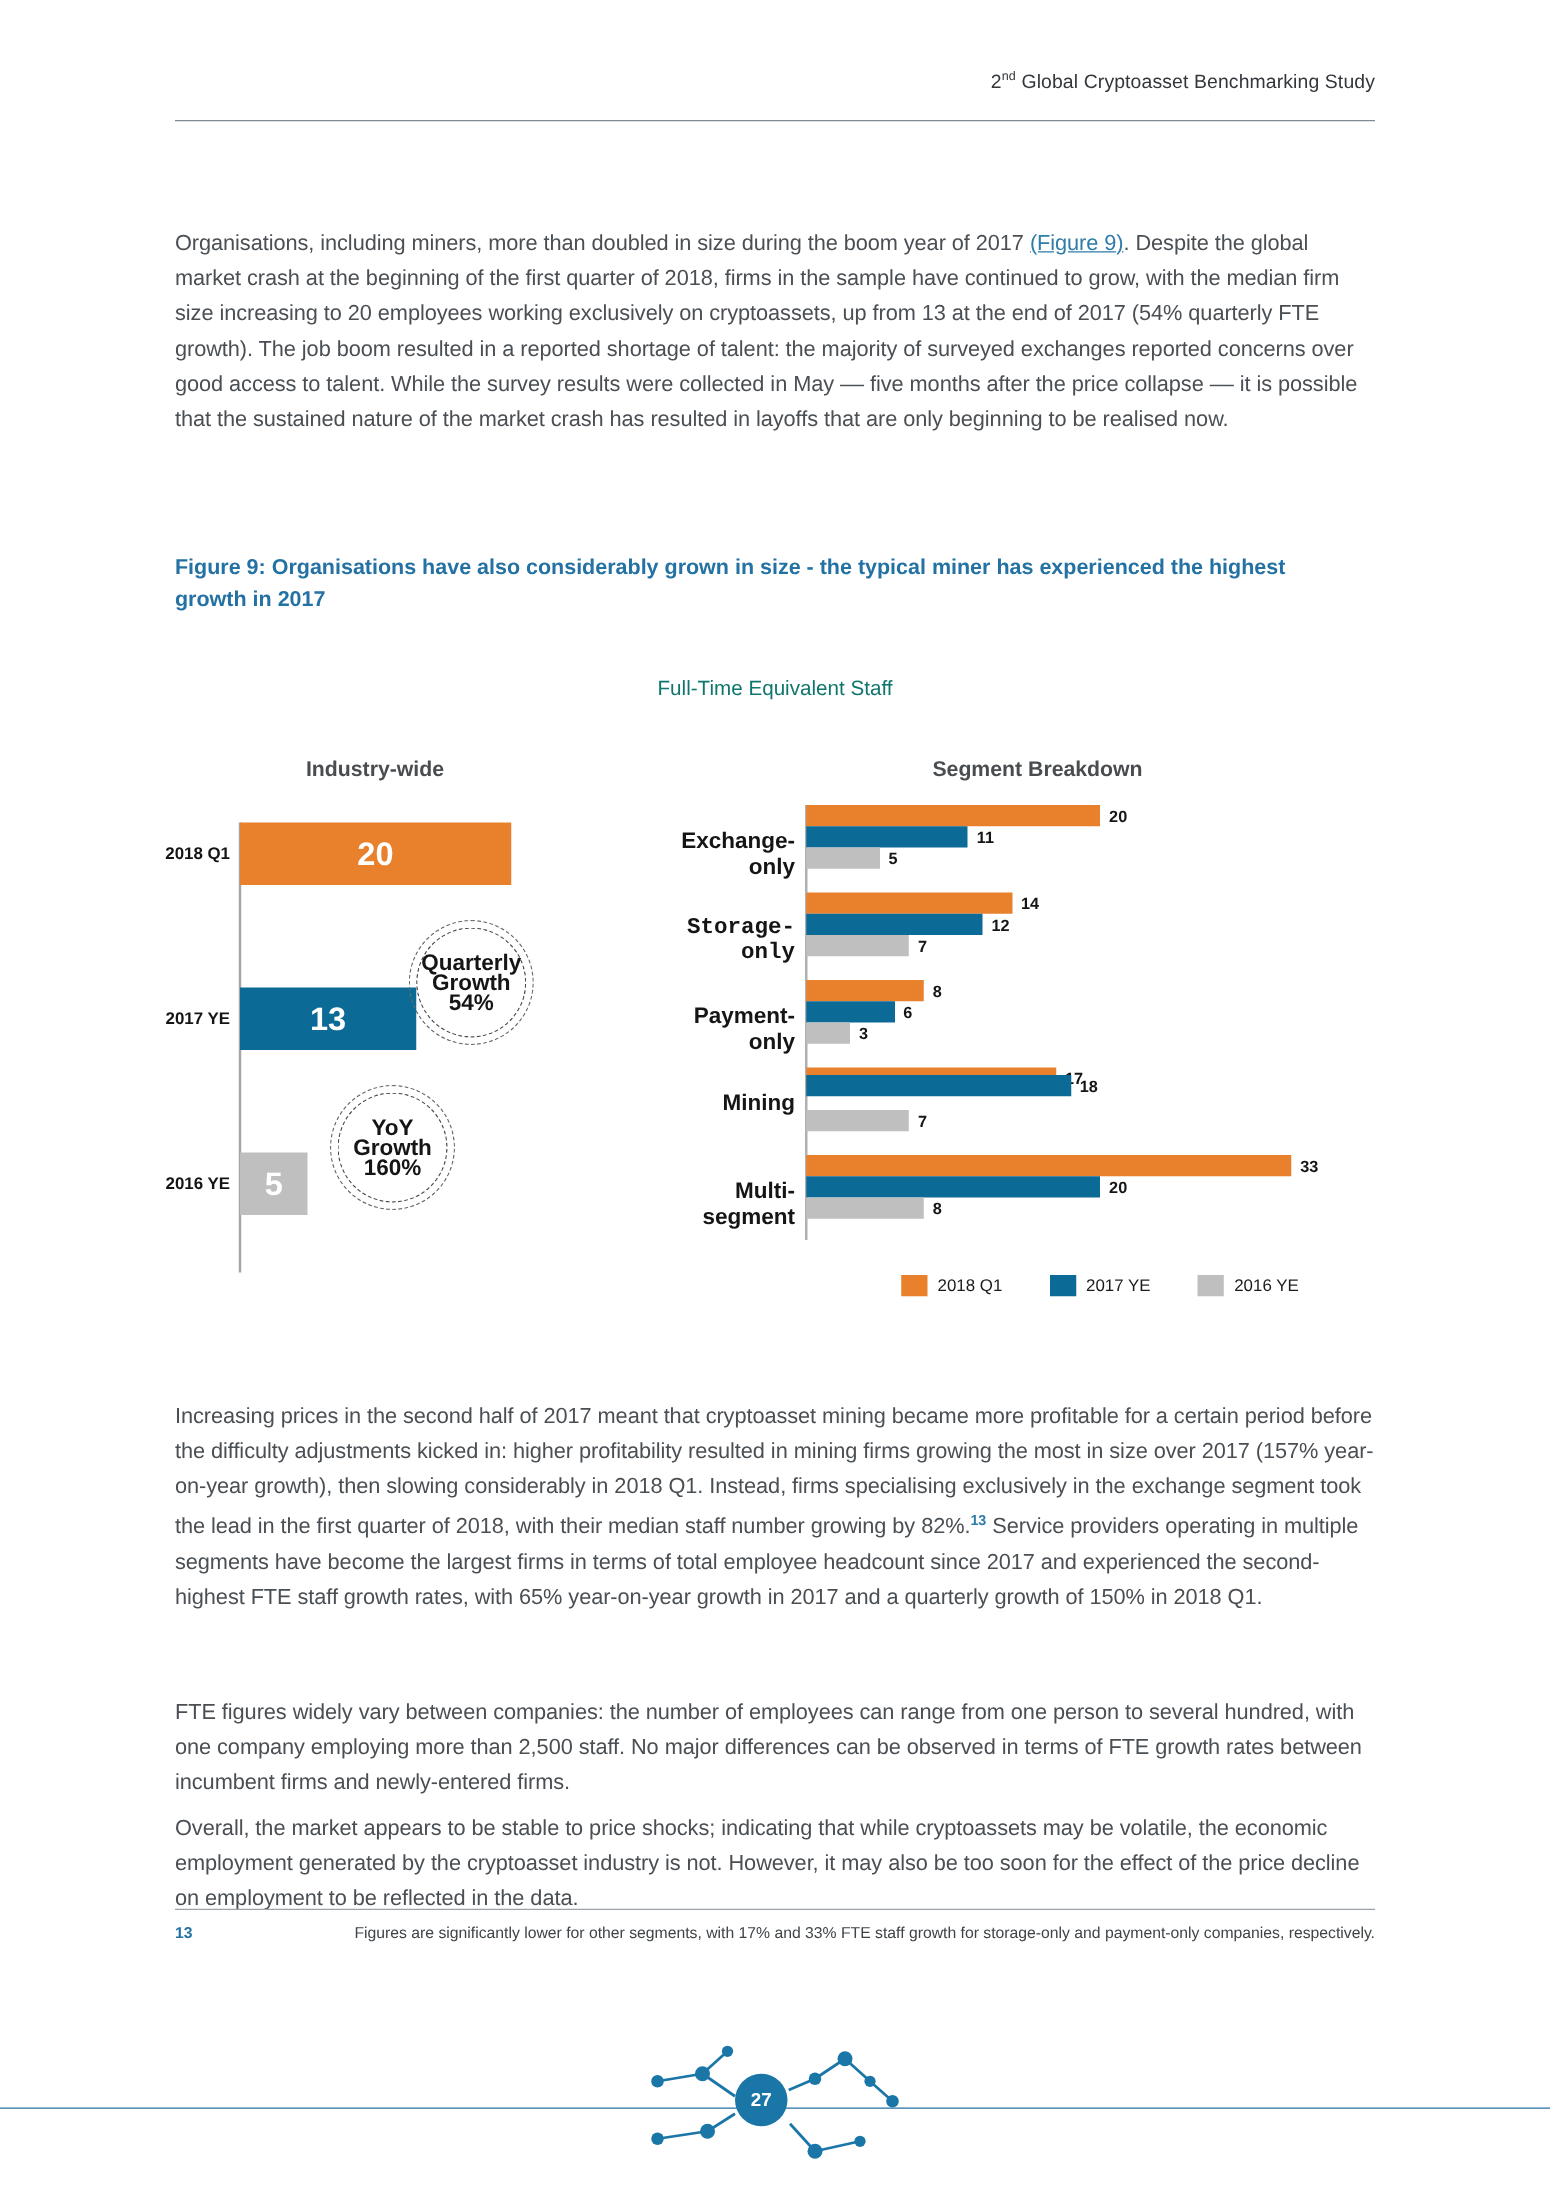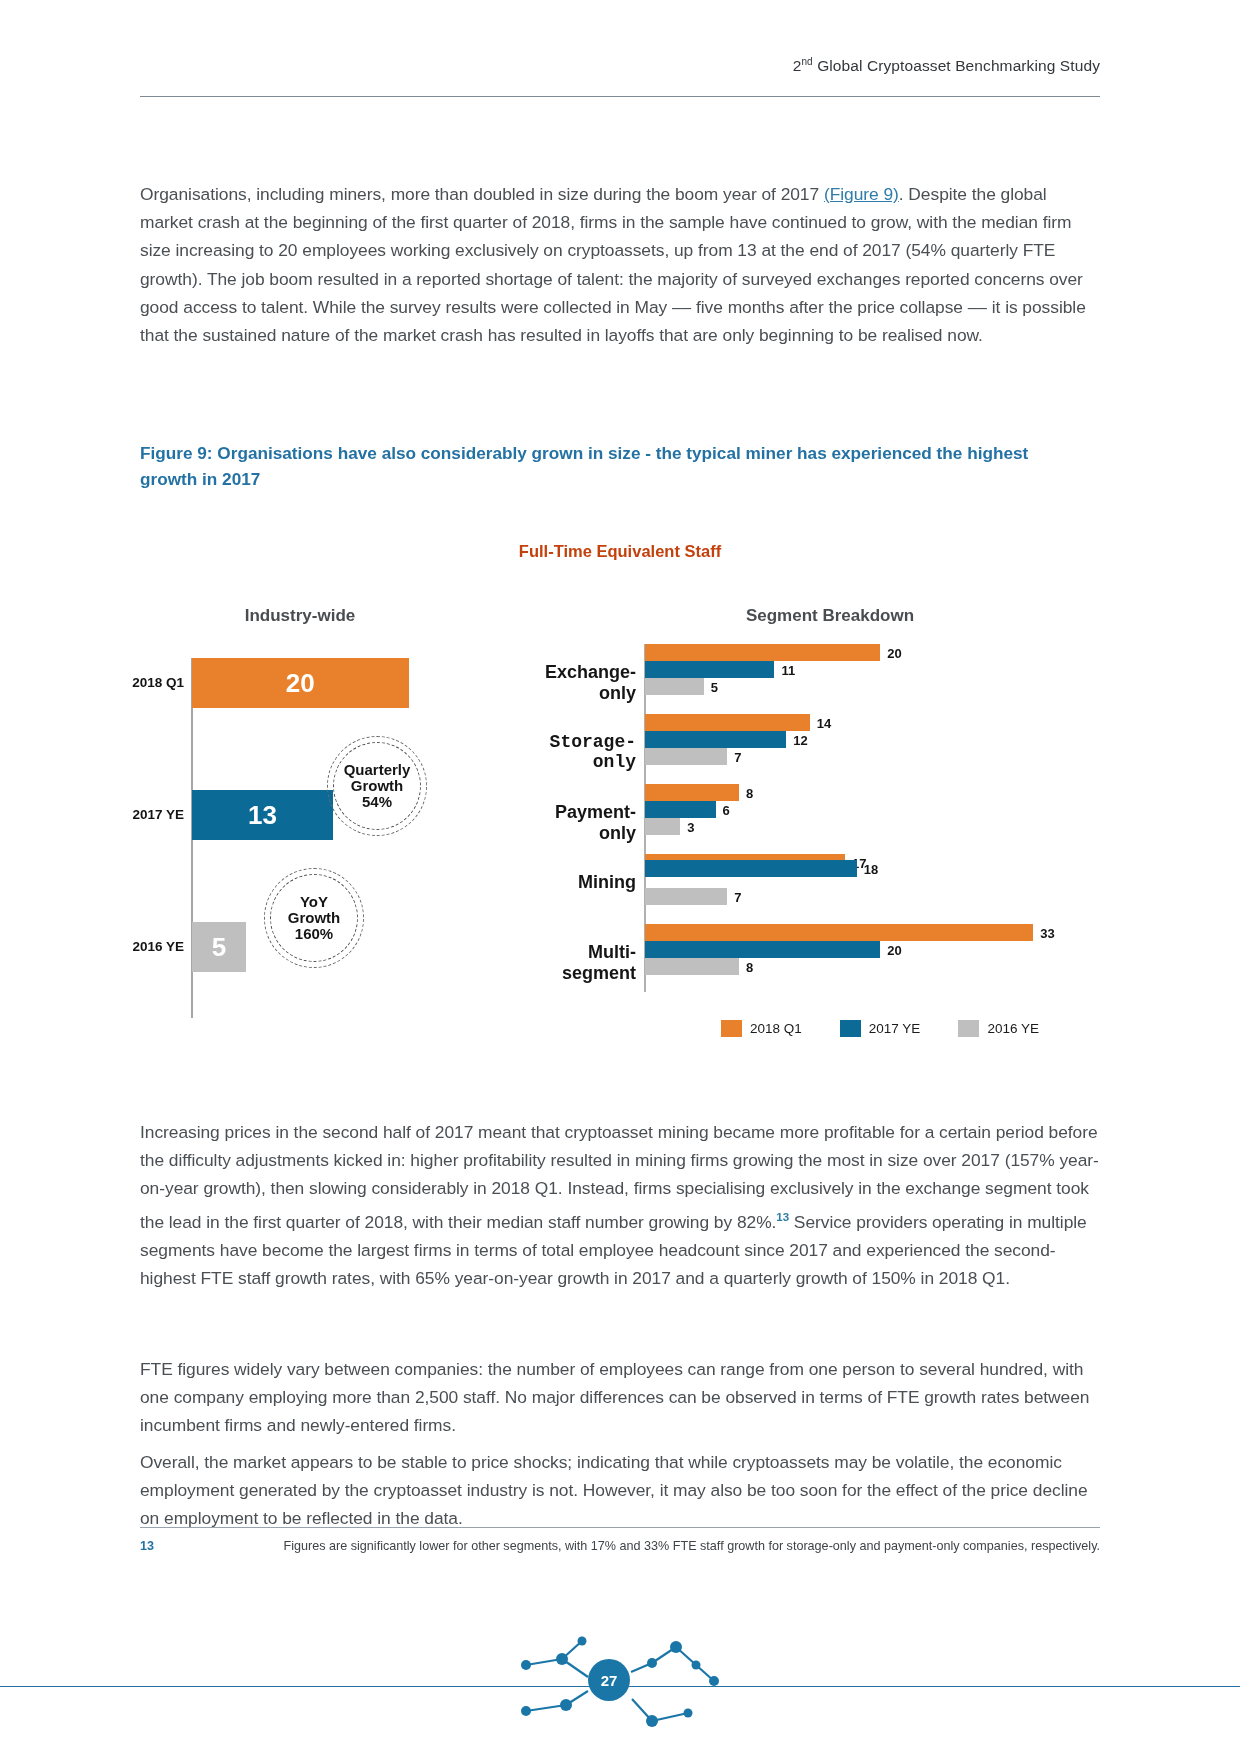--- a/index.html
+++ b/index.html
@@ -86,22 +86,22 @@
     width: 1000px;
     height: 560px;
   }
   .chart-title {
     position: absolute;
     left: 0;
     top: 12px;
     width: 1000px;
     text-align: center;
     font-size: 16.5px;
-    font-weight: bold;
-    color: #c2410c;
+    font-weight: normal;
+    color: #0f766e;
   }
   .chart-subtitle {
     position: absolute;
     left: 0;
     top: 36px;
     width: 1000px;
     text-align: center;
     font-size: 16px;
     font-style: italic;
     color: #3a3d40;
@@ -158,21 +158,21 @@
   .bubble {
     position: absolute;
     width: 88px;
     height: 88px;
     border-radius: 50%;
     border: 1.5px dashed #4d4d4d;
     display: flex;
     flex-direction: column;
     align-items: center;
     justify-content: center;
-    font-size: 15px;
+    font-size: 18px;
     font-weight: bold;
     color: #151515;
     line-height: 16px;
     box-sizing: border-box;
   }
   .bubble::after {
     content: "";
     position: absolute;
     inset: -7px;
     border-radius: 50%;

